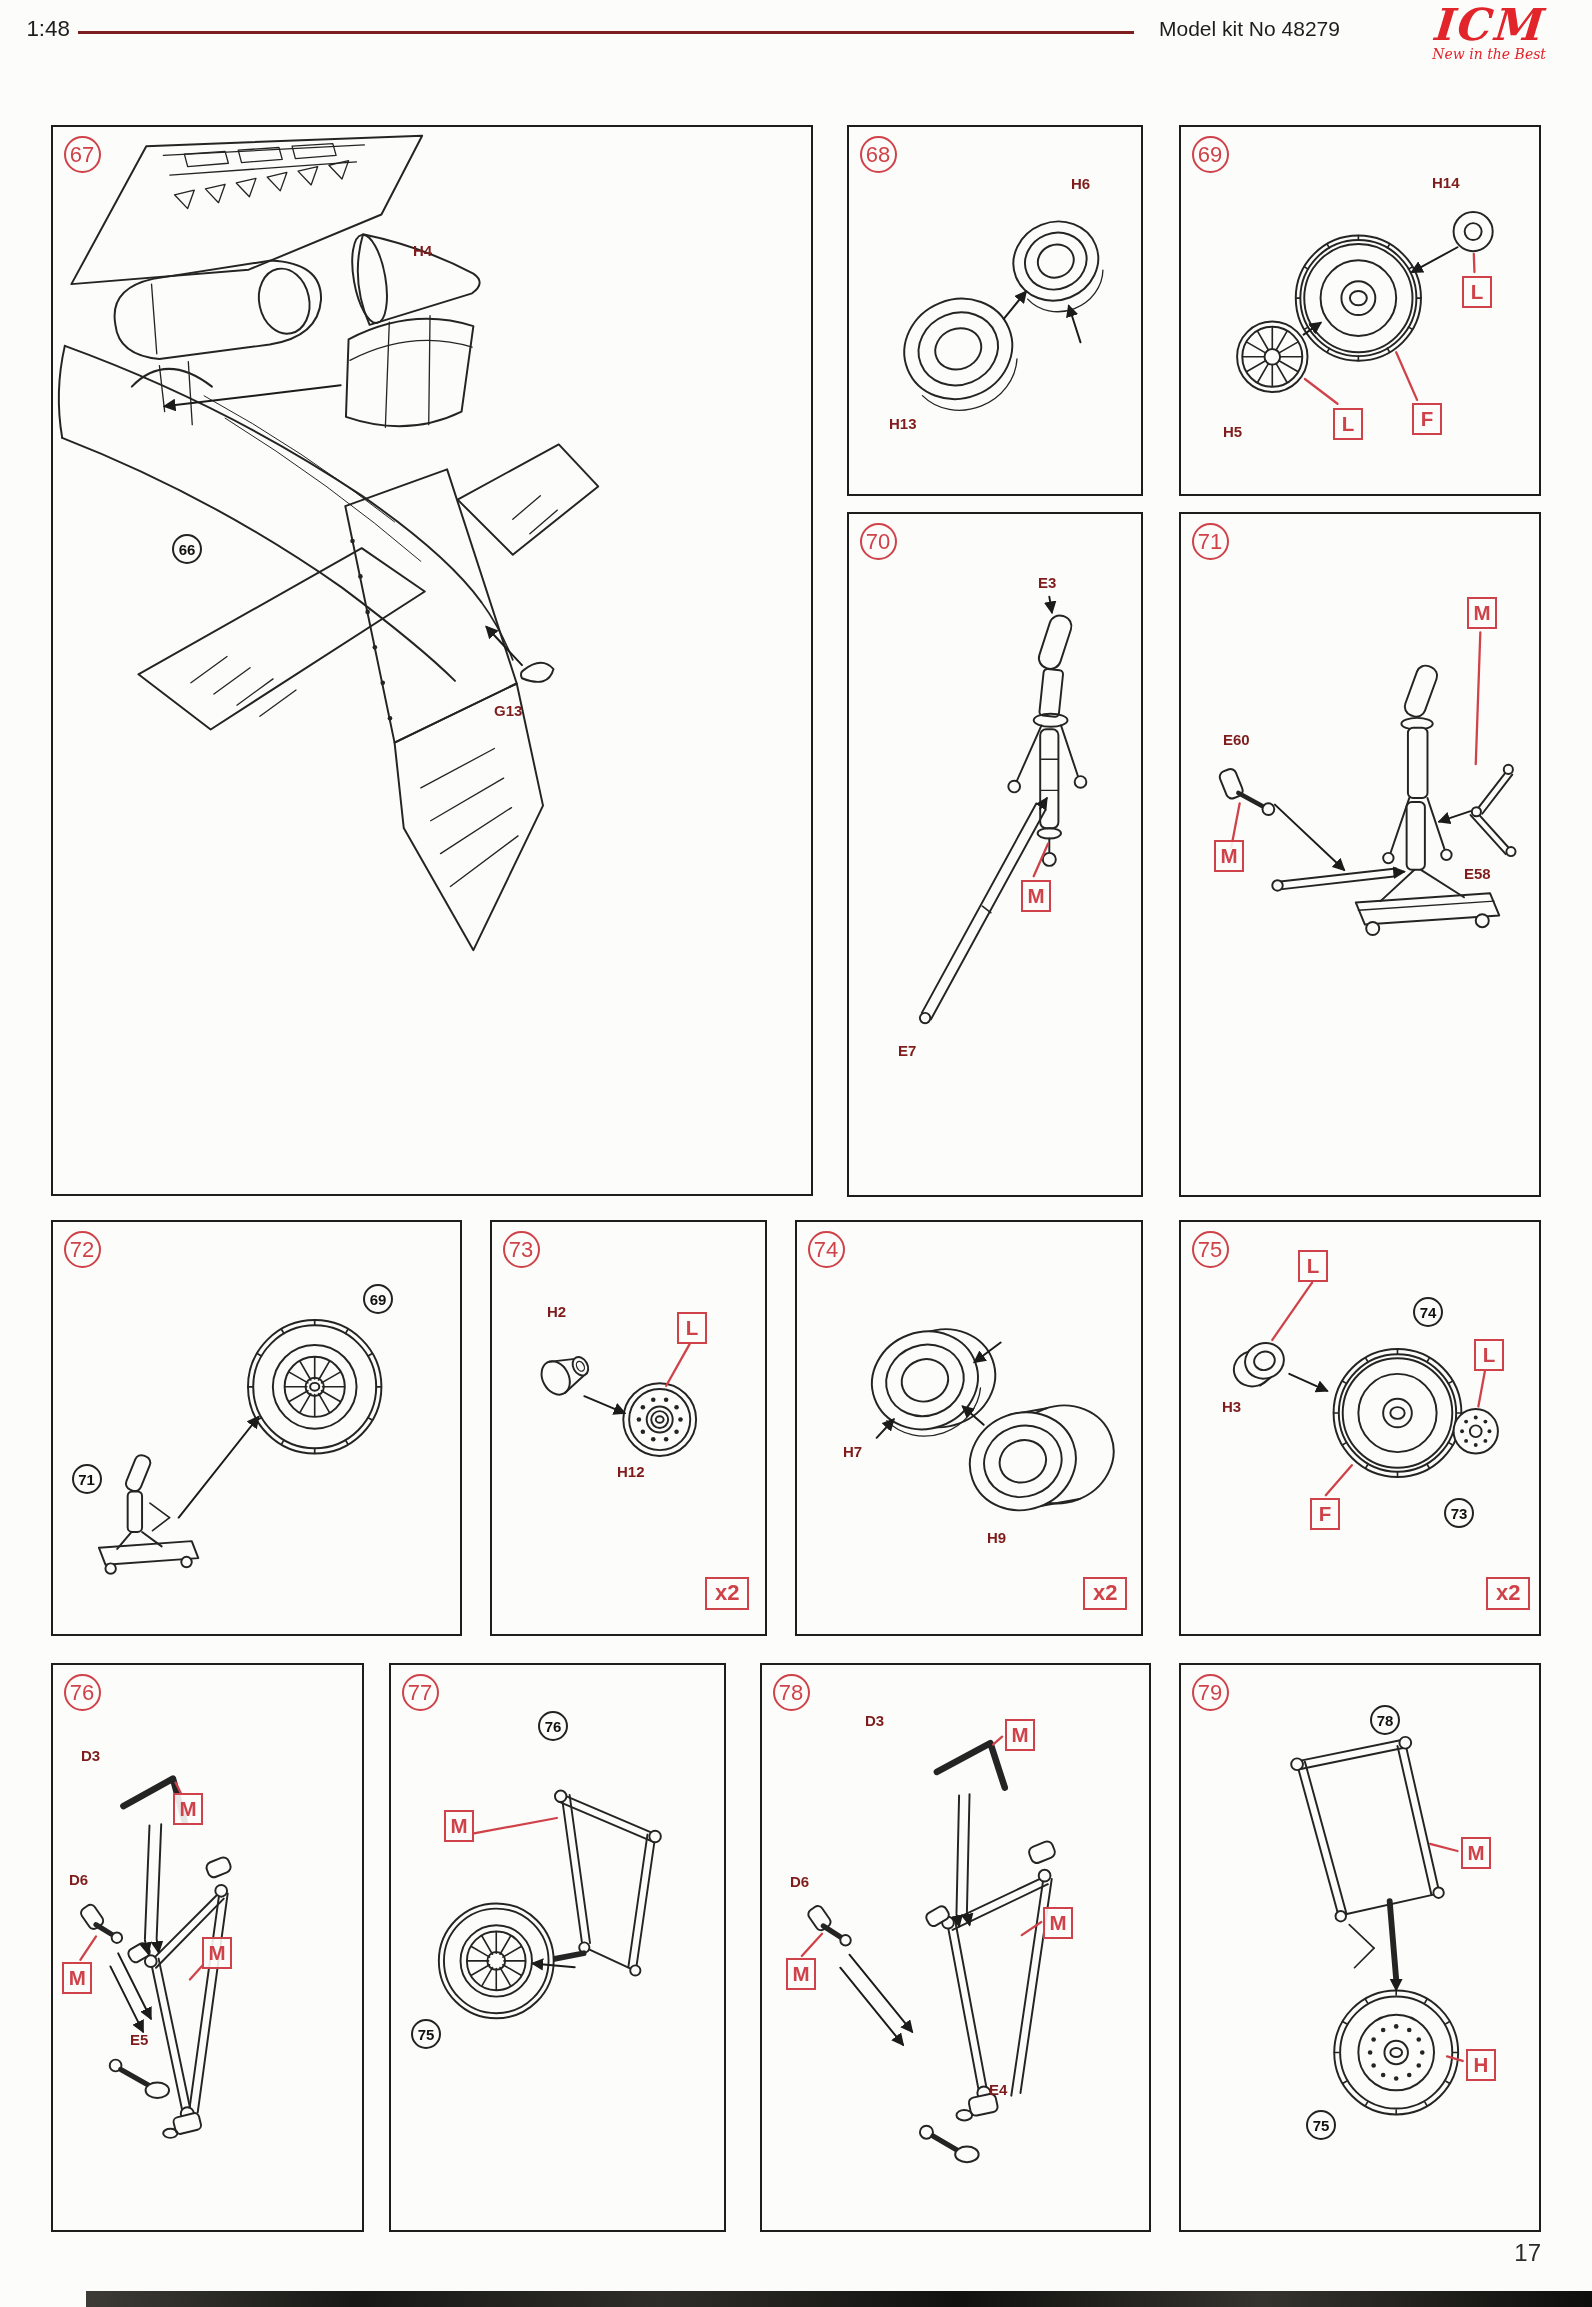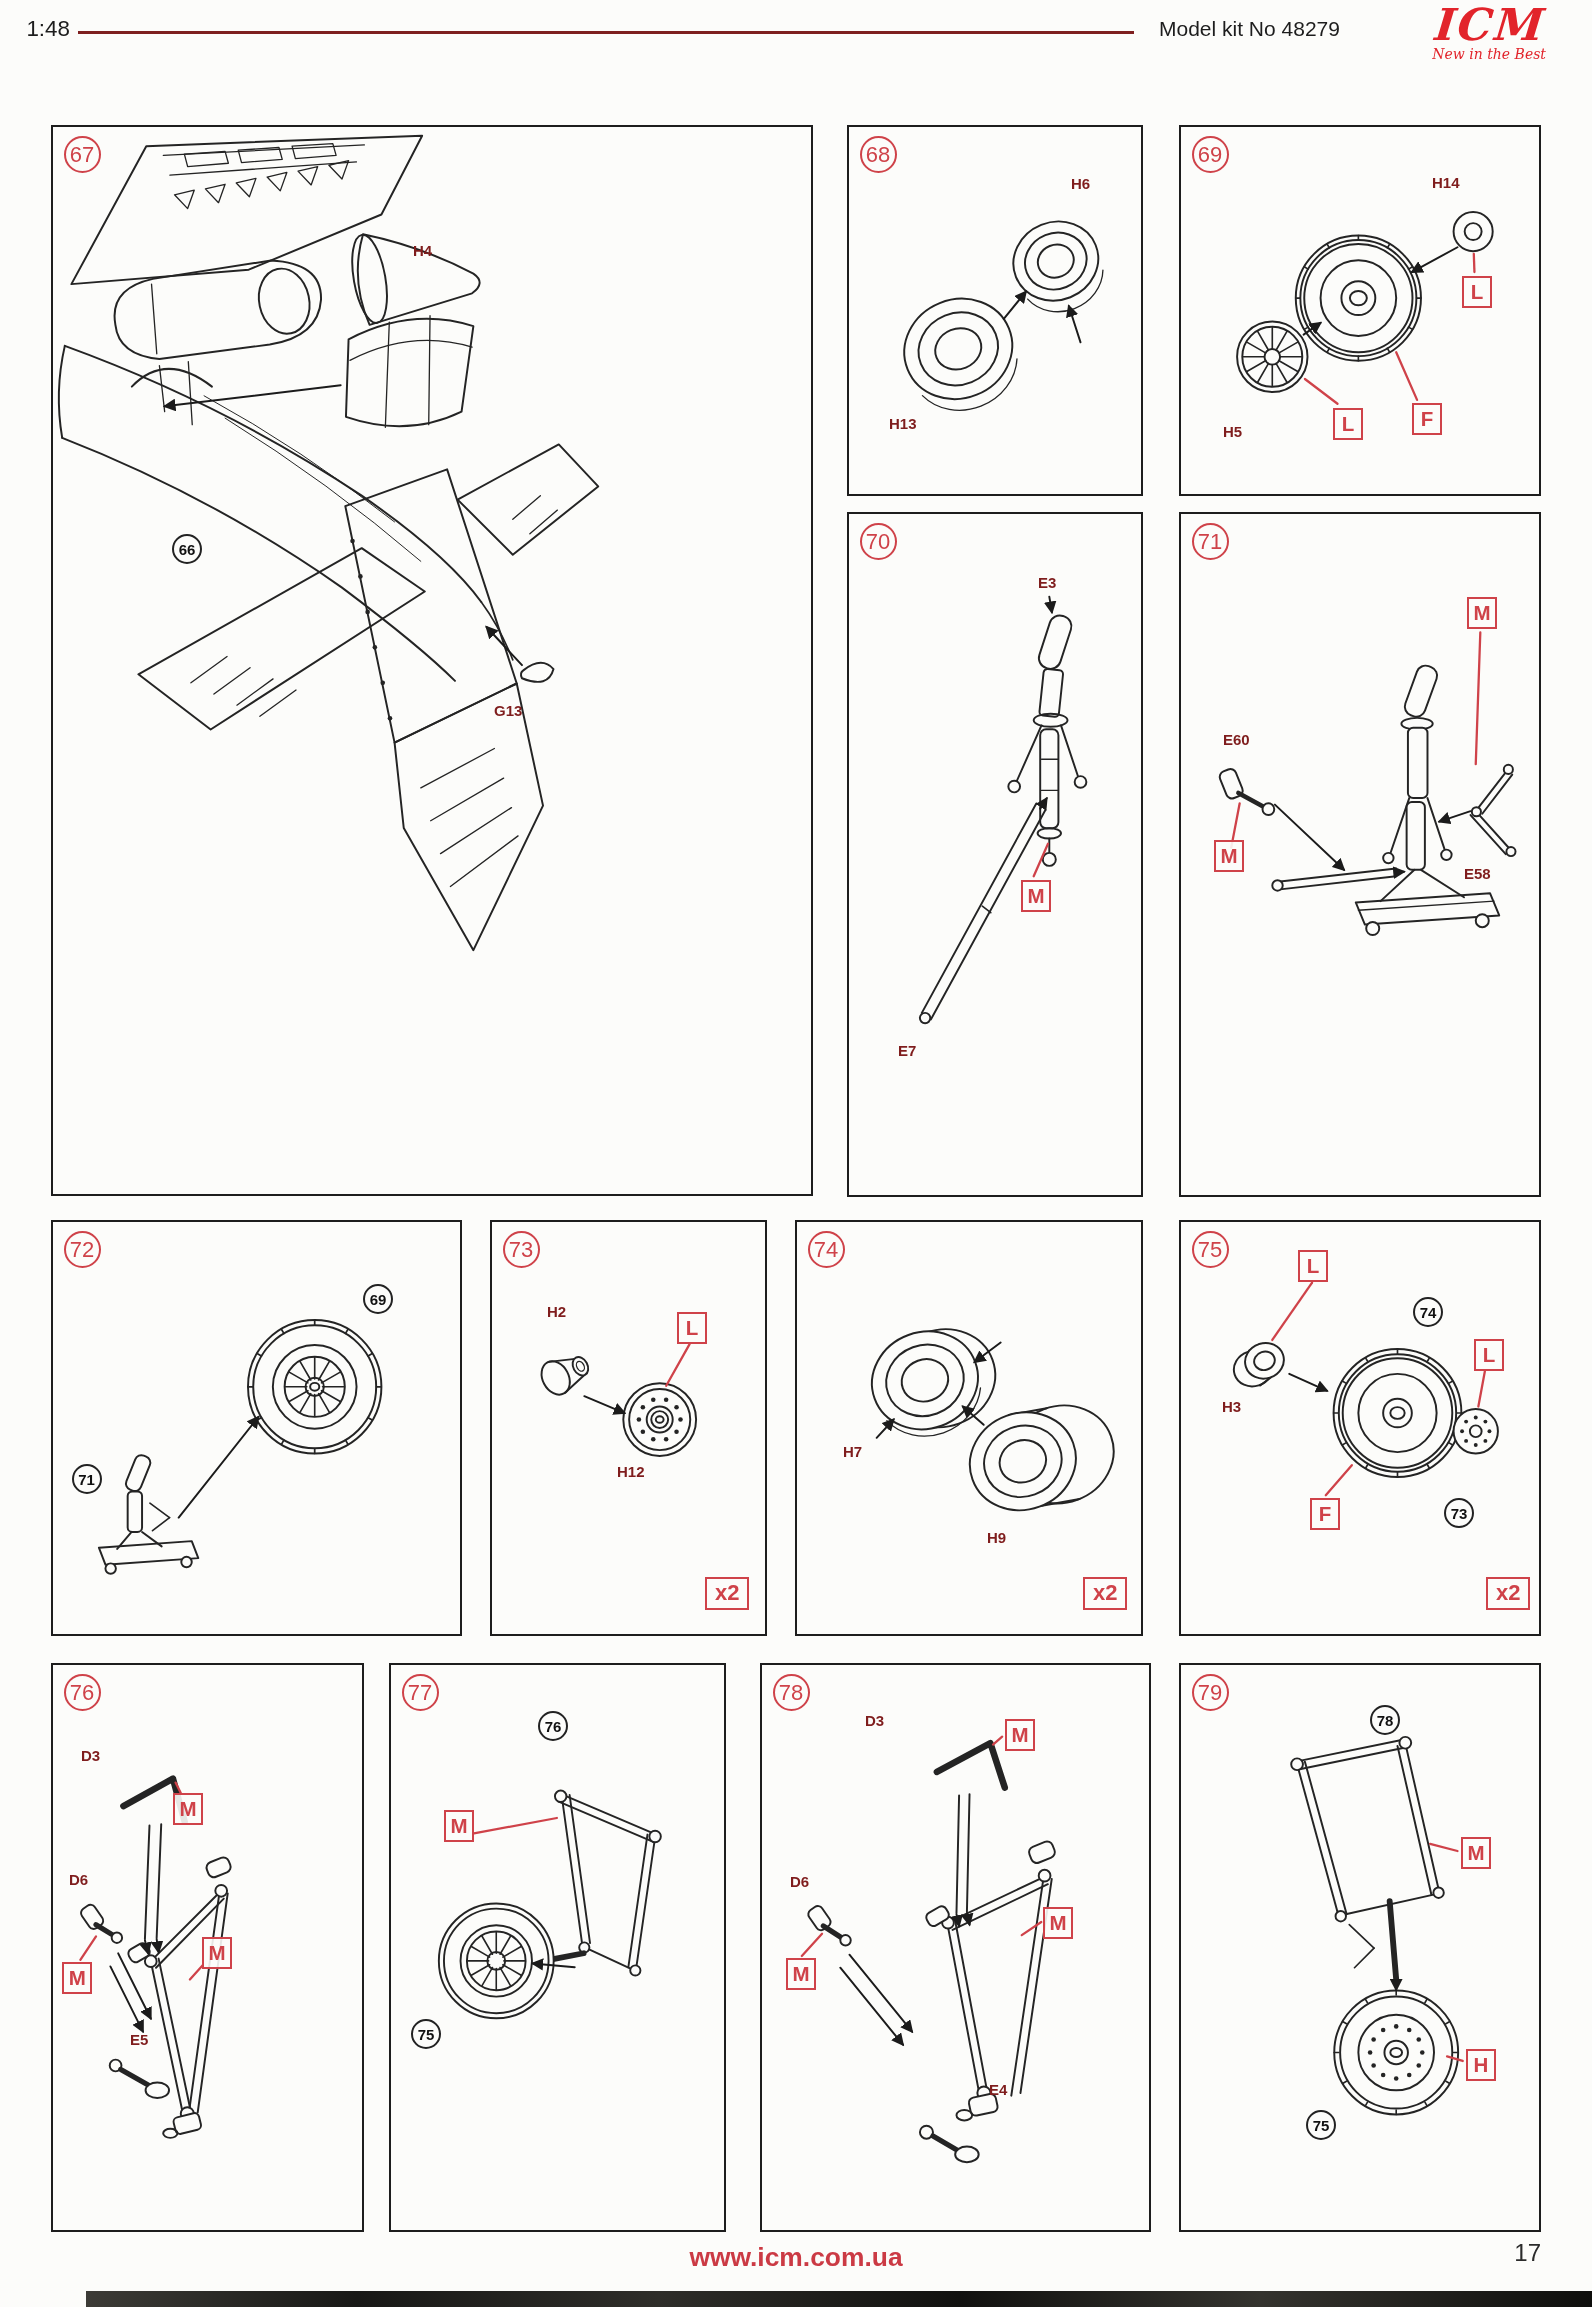--- a/index.html
+++ b/index.html
@@ -650,18 +650,17 @@
         <line x1="424" y1="283" x2="382" y2="272"></line>
         <line x1="432" y1="605" x2="408" y2="598"></line>
       </g>
     </svg>
     <div class="ref" style="left:189px;top:40px">78</div>
     <div class="rbox" style="left:280px;top:172px">M</div>
     <div class="rbox" style="left:285px;top:384px">H</div>
     <div class="ref" style="left:125px;top:445px">75</div>
   </section>
 
-  <div class="website">www.icm.com.ua</div>
   <div class="page-num">17</div>
   <div class="scan-strip"></div>
 
 </div>
 
 
 </body></html>

